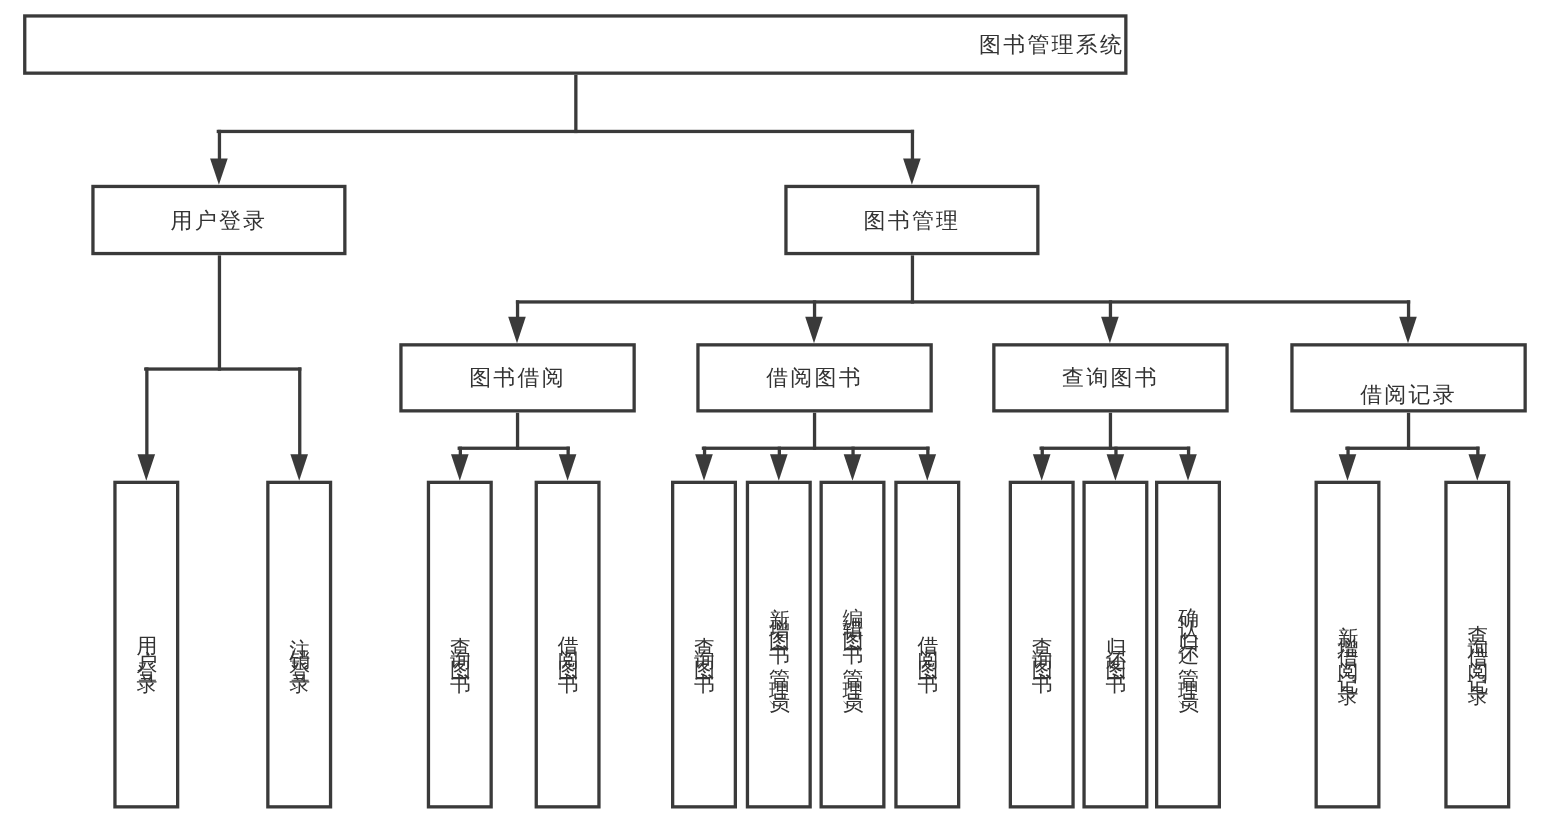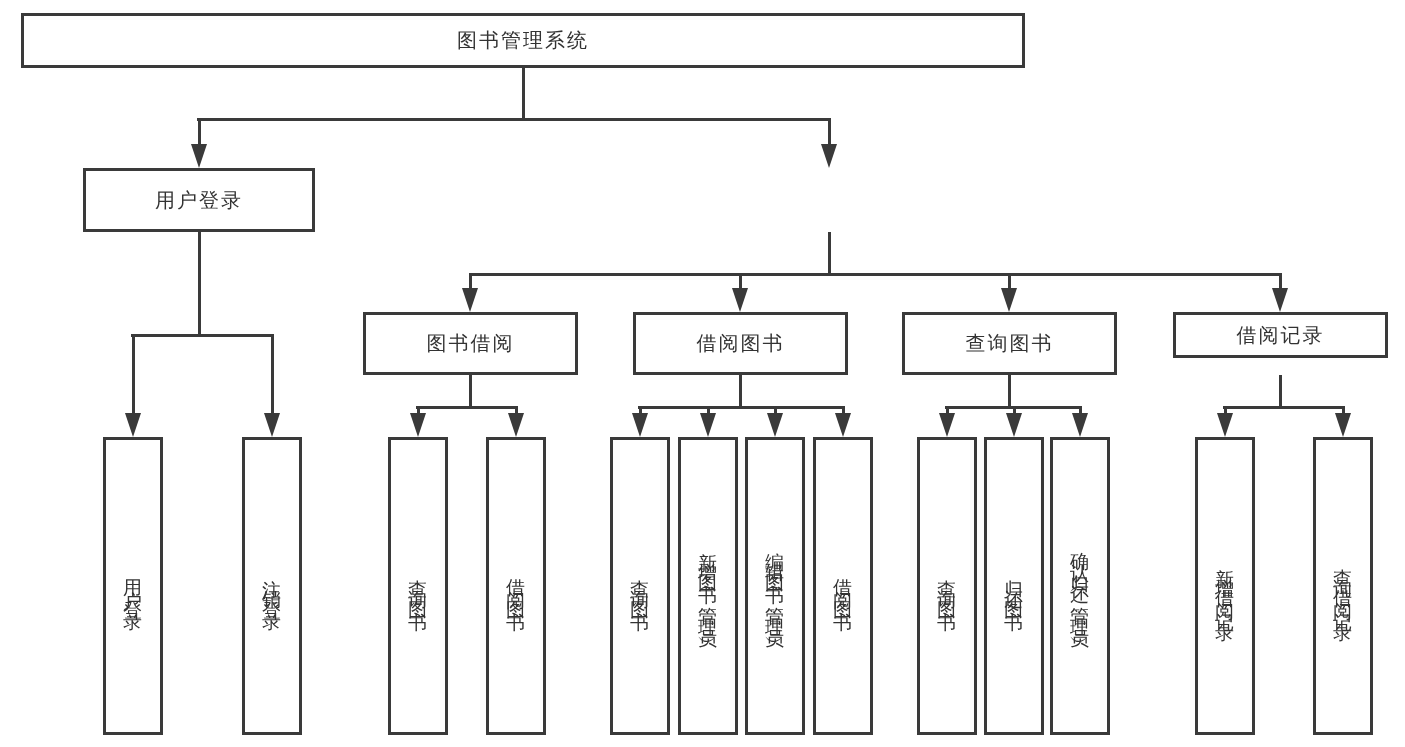--- a/index.html
+++ b/index.html
@@ -62,38 +62,41 @@
     text-shadow: 0 0 2px #ffffff;
     z-index: 5;
     white-space: nowrap;
   }
 </style>
 </head>
 <body>
 
 <div id="canvas">
 
-  <div class="box" style="left:21px; top:13px; width:1004px; height:55px;">
+  <div class="box" style="left:21px; top:13px; width:1004px; height:55px;justify-content:flex-end;">
     <span class="hlabel">图书管理系统</span>
   </div>
 
   <div class="box" style="left:83px; top:168px; width:232px; height:64px;">
     <span class="hlabel">用户登录</span>
+  </div>
+  <div class="box" style="left:713px; top:168px; width:232px; height:64px;">
+    <span class="hlabel">图书管理</span>
   </div>
 
   <div class="box" style="left:363px; top:312px; width:215px; height:63px;">
     <span class="hlabel">图书借阅</span>
   </div>
   <div class="box" style="left:633px; top:312px; width:215px; height:63px;">
     <span class="hlabel">借阅图书</span>
   </div>
   <div class="box" style="left:902px; top:312px; width:215px; height:63px;">
     <span class="hlabel">查询图书</span>
   </div>
-  <div class="box" style="left:1173px; top:312px; width:215px; height:46px;">
+  <div class="box" style="left:1173px; top:312px; width:215px; height:63px;align-items:flex-end;">
     <span class="hlabel">借阅记录</span>
   </div>
 
   <div class="box" style="left:103px; top:437px; width:60px; height:298px;">
     <span class="vlabel">用户登录</span>
   </div>
   <div class="box" style="left:242px; top:437px; width:60px; height:298px;">
     <span class="vlabel">注销登录</span>
   </div>
 

